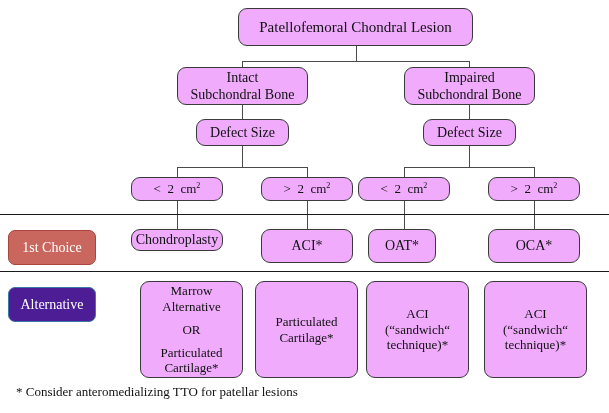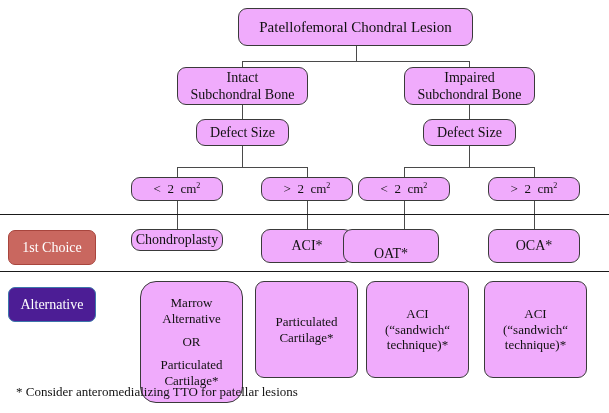--- a/index.html
+++ b/index.html
@@ -193,35 +193,35 @@
   </div>
 
   <div class="node fs14" style="left:131px; top:229px; width:92px; height:22px;">
     <span class="txt">Chondroplasty</span>
   </div>
 
   <div class="node fs14" style="left:261px; top:229px; width:92px; height:34px;">
     <span class="txt">ACI*</span>
   </div>
 
-  <div class="node fs14" style="left:343px; top:229px; width:96px; height:34px;align-items:flex-end;">
+  <div class="node fs14" style="left:368px; top:229px; width:68px; height:34px;">
     <span class="txt">OAT*</span>
   </div>
 
   <div class="node fs14" style="left:488px; top:229px; width:92px; height:34px;">
     <span class="txt">OCA*</span>
   </div>
 
   <div class="rule" style="top:271px;"></div>
 
   <div class="badge badge-alt" style="left:8px; top:287px; width:88px; height:35px;">
     <span>Alternative</span>
   </div>
 
-  <div class="node fs13" style="left:140px; top:281px; width:103px; height:122px;border-radius:16px;">
+  <div class="node fs13" style="left:140px; top:281px; width:103px; height:97px;">
     <span class="txt">
       <span class="line">Marrow</span>
       <span class="line">Alternative</span>
       <span class="gap"></span>
       <span class="line">OR</span>
       <span class="gap"></span>
       <span class="line">Particulated</span>
       <span class="line">Cartilage*</span>
     </span>
   </div>

